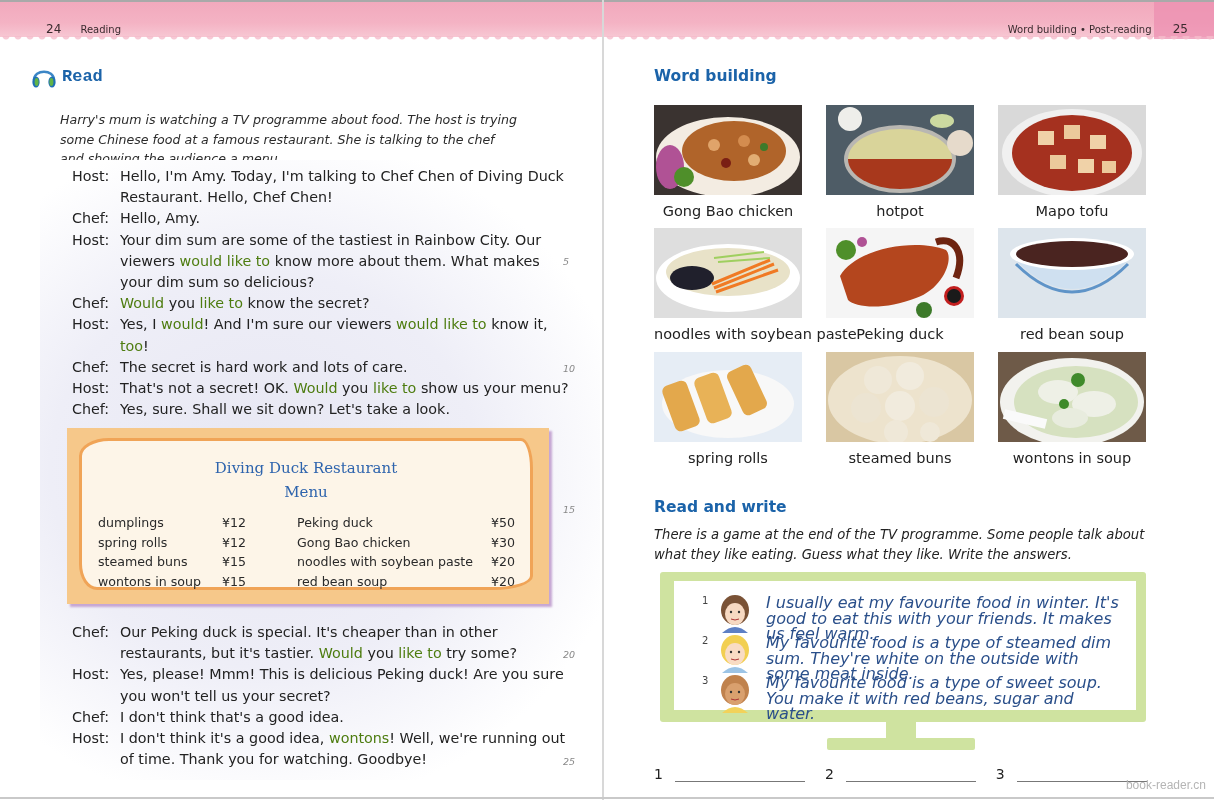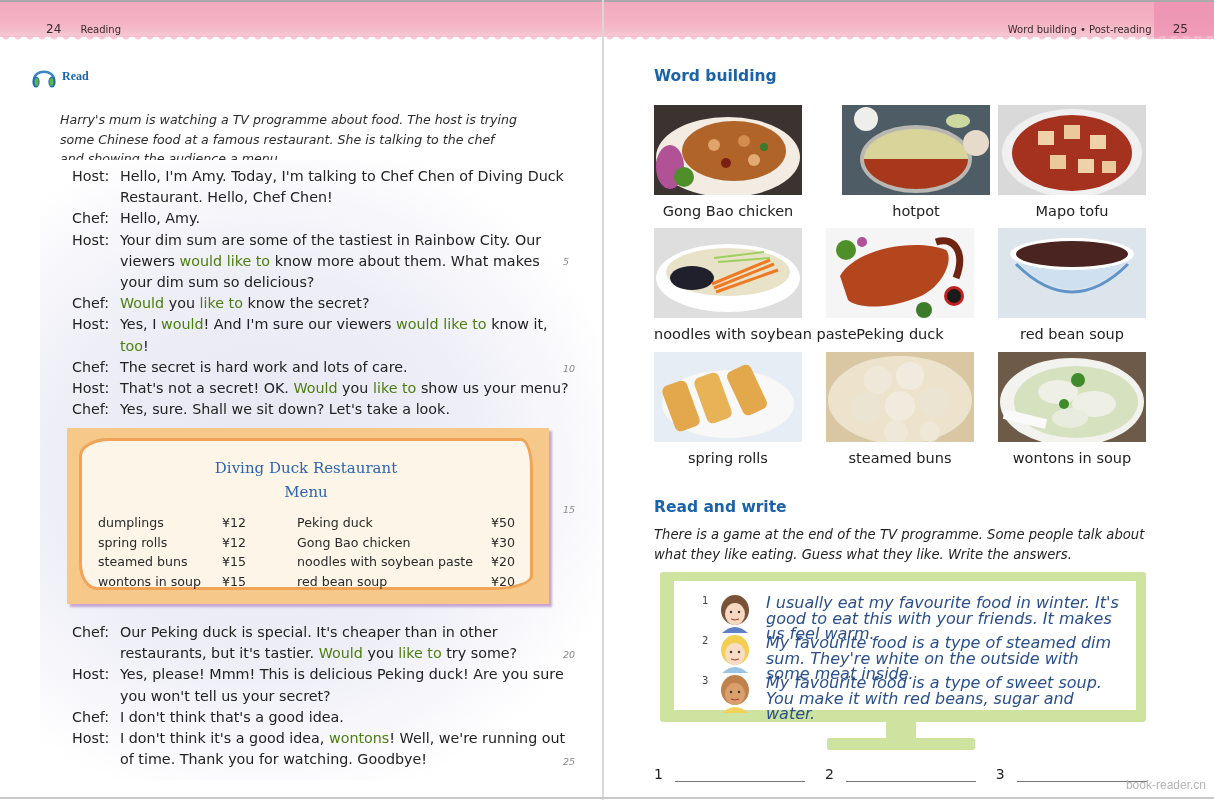--- a/index.html
+++ b/index.html
@@ -21,21 +21,21 @@
   .page.right .band .corner { position: absolute; right: 0; top: 0; width: 60px; height: 37px; background: #ec8fb0; opacity: .75; }
   .band-text { position: absolute; top: 20px; font-size: 10px; color: #3a2a2e; }
   .band-text .num { font-size: 12px; margin-right: 16px; }
   .page.left .band-text { left: 24px; margin-left: 22px; }
   .page.right .band-text { right: 26px; }
   .page.right .band-text .num { margin-right: 0; margin-left: 18px; }
 
   
   .read-head { position: absolute; left: 30px; top: 62px; display: flex; align-items: center; gap: 4px; }
   .headphones { width: 28px; height: 28px; }
-  .h-title { font-family: Liberation Serif, serif; font-weight: bold; font-size: 12px; color: #1b63a9; }
+  .h-title { font-family: Liberation Mono, monospace; font-weight: bold; font-size: 17px; color: #1b63a9; }
   .intro { position: absolute; left: 60px; top: 100px; width: 460px; font-size: 12.6px; line-height: 19.5px; font-style: italic; color: #2b2b2b; margin-top: 10px; }
 
   .dialog-bg { position: absolute; left: 40px; top: 160px; width: 560px; height: 620px;
     background: radial-gradient(ellipse at 40% 50%, #e7e7f3 0%, #eeeef7 45%, #ffffff 78%); }
   .dialog { position: absolute; left: 60px; width: 510px; font-size: 14.3px; line-height: 21.2px; color: #222; }
   .dialog .line { display: flex; }
   .dialog .spk { width: 48px; flex: none; margin-left: 12px; }
   .dialog .txt { flex: 1; }
   .hl { color: #4d7c0f; }
   .lineno { position: absolute; left: 563px; font-size: 9.5px; font-style: italic; color: #888; }
@@ -224,21 +224,21 @@
             <ellipse cx="74" cy="52" rx="72" ry="40" fill="#f3ece2"></ellipse>
             <ellipse cx="80" cy="46" rx="52" ry="30" fill="#b0642a"></ellipse>
             <circle cx="60" cy="40" r="6" fill="#e0a46a"></circle>
             <circle cx="90" cy="36" r="6" fill="#d48c4f"></circle>
             <circle cx="100" cy="55" r="6" fill="#e2ad73"></circle>
             <circle cx="72" cy="58" r="5" fill="#7a1f14"></circle>
             <circle cx="110" cy="42" r="4" fill="#3d7a2a"></circle>
             <ellipse cx="16" cy="62" rx="14" ry="22" fill="#b05295"></ellipse>
             <circle cx="30" cy="72" r="10" fill="#4f8f2a"></circle>
           </svg><div class="cap">Gong Bao chicken</div></div>
-        <div class="food" style="left: 238px; top: 105px;"><svg class="pic" viewBox="0 0 148 90">
+        <div class="food" style="left: 222px; top: 105px;"><svg class="pic" viewBox="0 0 148 90">
             <rect width="148" height="90" fill="#4e5c66"></rect>
             <ellipse cx="74" cy="54" rx="56" ry="34" fill="#b9b7b2"></ellipse>
             <path d="M22 54 A52 30 0 0 1 126 54 Z" fill="#d9d49a"></path>
             <path d="M22 54 A52 30 0 0 0 126 54 Z" fill="#a8381c"></path>
             <circle cx="24" cy="14" r="12" fill="#eeeeea"></circle>
             <circle cx="134" cy="38" r="13" fill="#e6dacb"></circle>
             <ellipse cx="116" cy="16" rx="12" ry="7" fill="#cbd9a0"></ellipse>
           </svg><div class="cap">hotpot</div></div>
         <div class="food" style="left: 394px; top: 105px;"><svg class="pic" viewBox="0 0 148 90">
             <rect width="148" height="90" fill="#d9d9d9"></rect>

